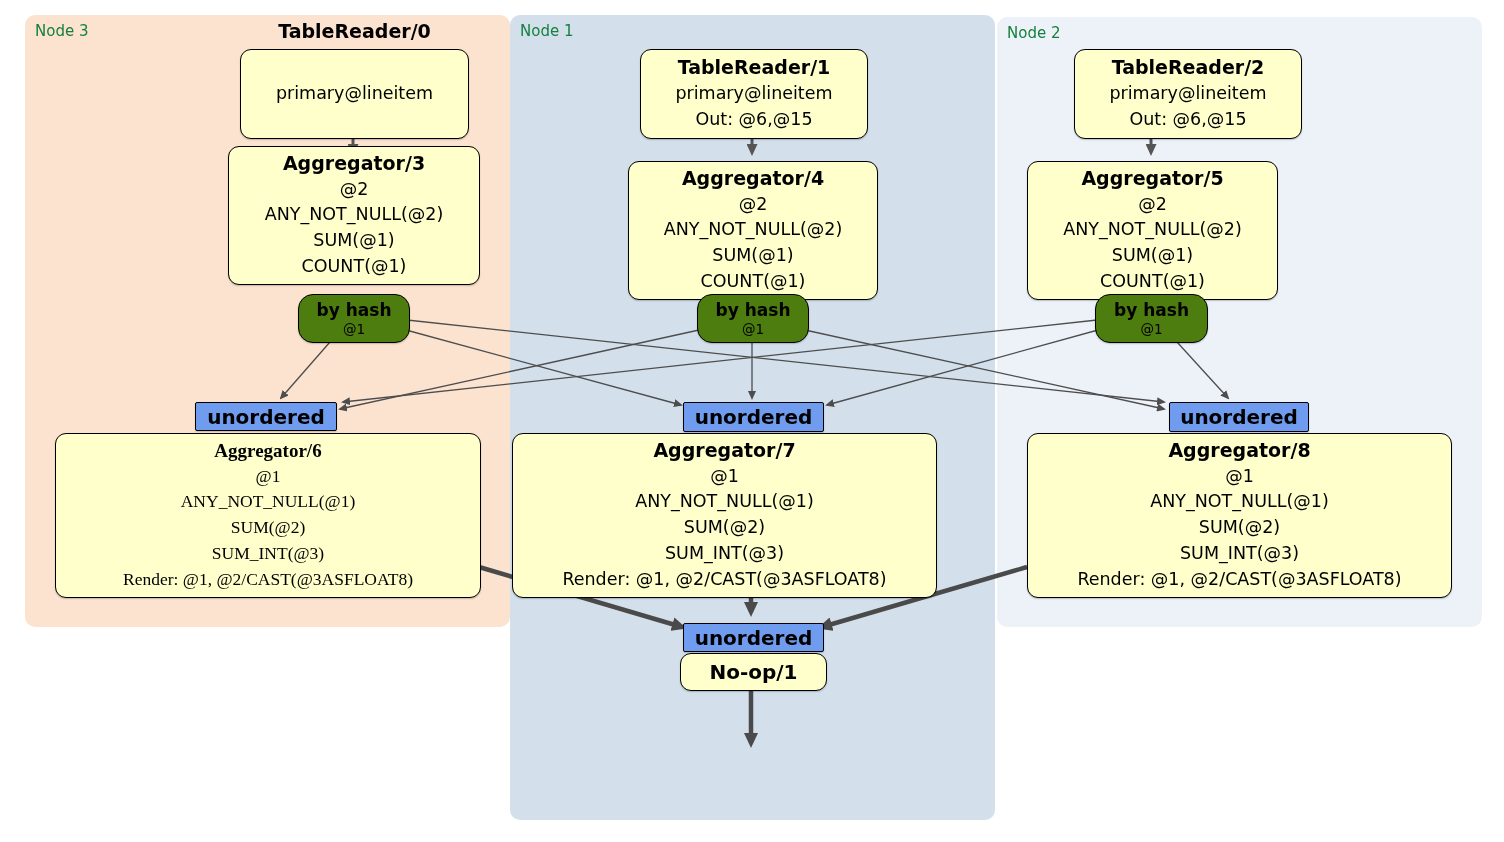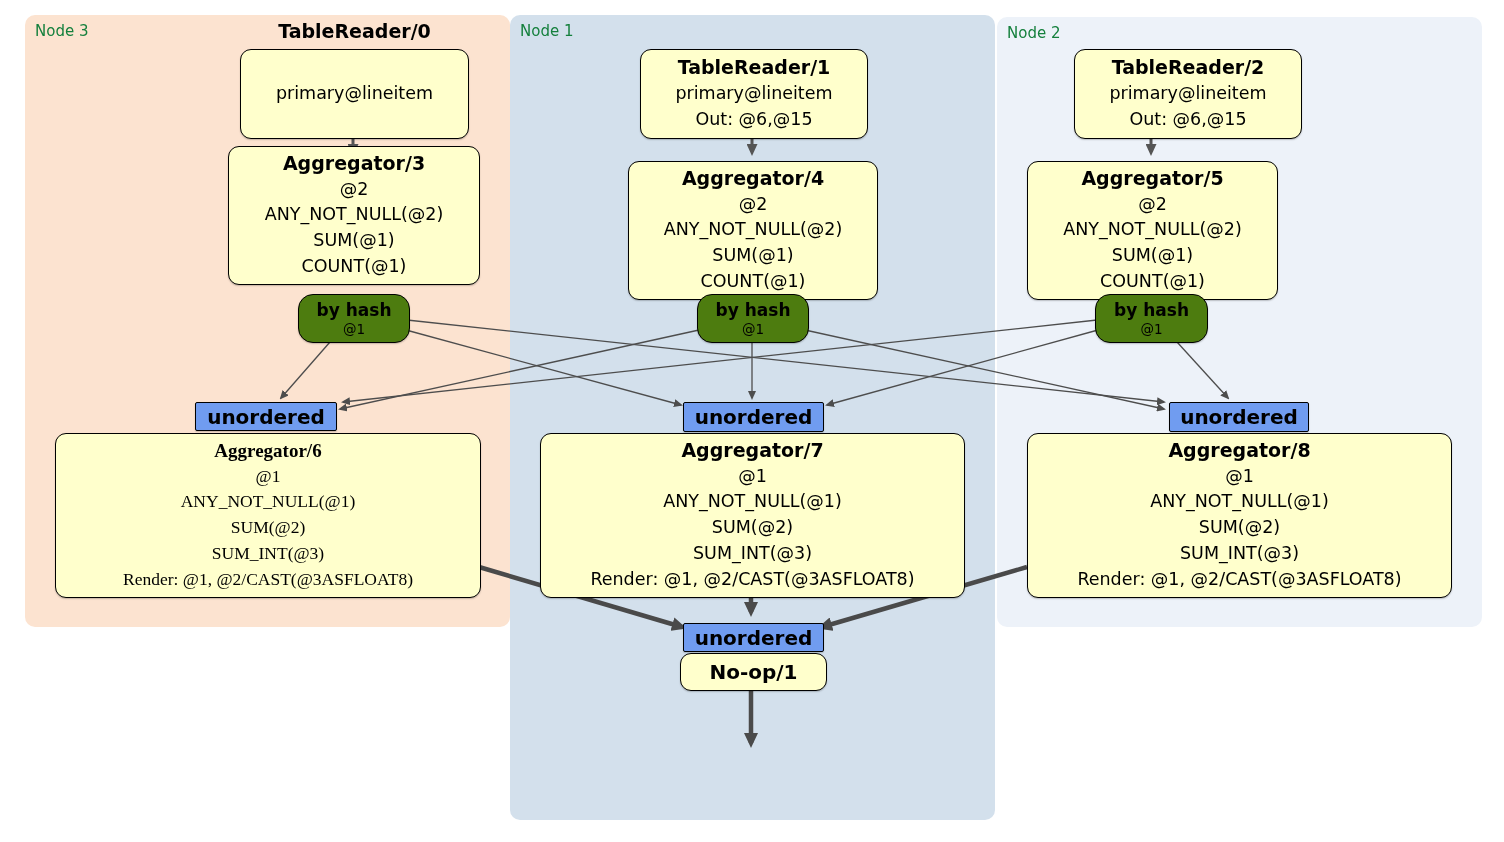--- a/index.html
+++ b/index.html
@@ -22,21 +22,21 @@
         align-items:center;text-align:center;box-shadow:0 1px 1.5px rgba(0,0,0,.22);}
   .proc .t{font-weight:700;font-size:19px;line-height:1.35;white-space:nowrap;}
   .proc .l{font-size:17.5px;line-height:1.48;white-space:nowrap;}
   #tr0{left:240px;top:49px;width:227px;height:88px;gap:36px;}
   #tr1{left:640px;top:49px;width:226px;height:88px;}
   #tr2{left:1038px;top:49px;width:226px;height:88px;margin-left:36px;}
   #agg3{left:228px;top:146px;width:250px;height:137px;}
   #agg4{left:628px;top:161px;width:248px;height:137px;}
   #agg5{left:1027px;top:161px;width:249px;height:137px;}
   #agg6{left:55px;top:433px;width:424px;height:163px;font-family:Liberation Serif, serif;}
-  #agg7{left:540px;top:433px;width:423px;height:163px;}
+  #agg7{left:512px;top:433px;width:423px;height:163px;}
   #agg8{left:1027px;top:433px;width:423px;height:163px;}
   #noop{left:680px;top:653px;width:145px;height:36px;}
   #resp{left:674px;top:753px;width:158px;height:39px;}
   #noop .t,#resp .t{font-size:20px;}
 
   
   .router{position:absolute;z-index:2;background:#4d7c0f;border:1.5px solid #000;
           border-radius:15px;display:flex;flex-direction:column;justify-content:center;
           align-items:center;text-align:center;box-shadow:0 1px 1.5px rgba(0,0,0,.22);}
   .router .rl{font-weight:700;font-size:17px;line-height:1.2;}

